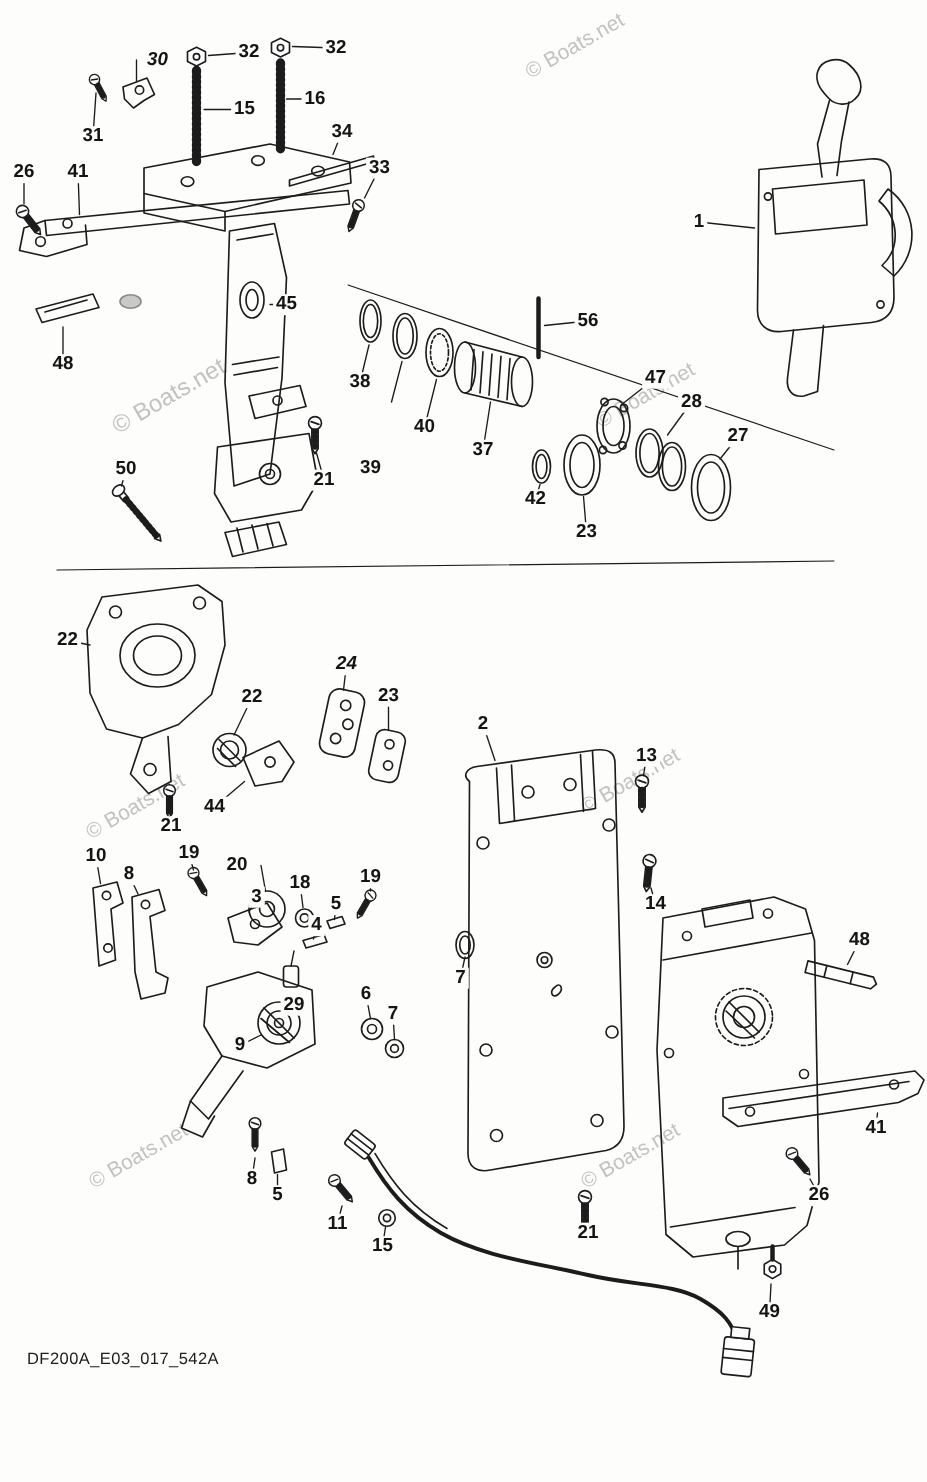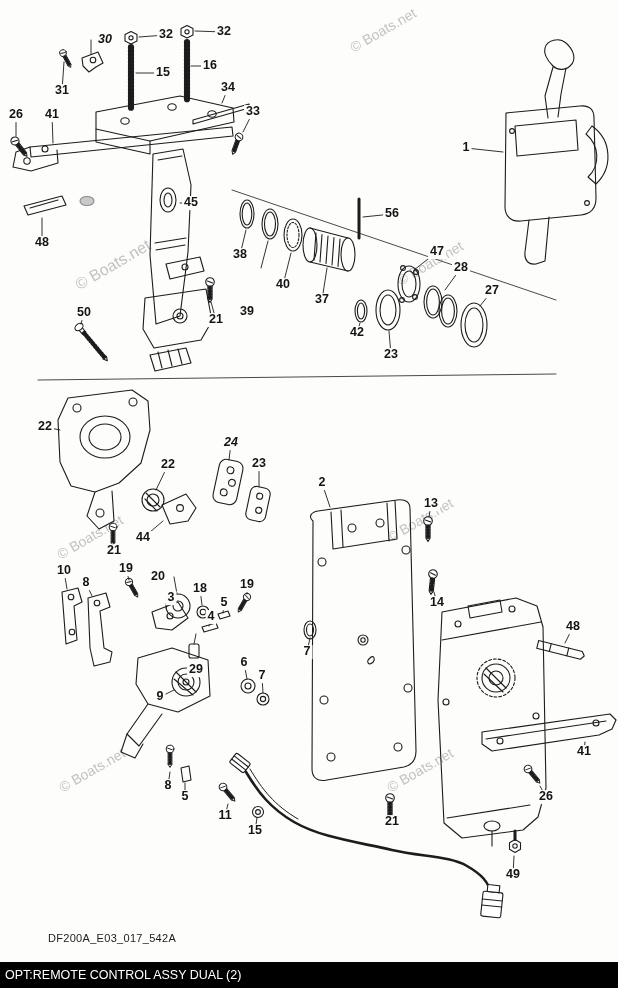--- a/index.html
+++ b/index.html
@@ -19,22 +19,22 @@
     user-select:none;
   }
   .diagram{position:absolute;top:0;left:0;z-index:1;}
   .labels{position:absolute;inset:0;z-index:2;}
   .part-label{
     position:absolute;transform:translate(-50%,-50%);
     font-size:12.5px;font-weight:700;color:#141414;
     background:#fdfdfc;padding:0 2px;line-height:1.1;
   }
   .footer-code{
-    position:absolute;left:18px;top:932px;font-size:11px;color:#1c1c1c;
-    z-index:3;letter-spacing:.3px;margin-left:30px;
+    position:absolute;left:18px;top:900px;font-size:11px;color:#1c1c1c;
+    z-index:3;letter-spacing:.3px;
   }
   .caption-bar{
     position:absolute;left:0;bottom:0;width:100%;height:26px;
     background:#000;color:#fff;font-size:12.5px;line-height:26px;
     padding-left:5px;box-sizing:border-box;z-index:4;
   }
 </style>
 </head>
 <body>
 
@@ -402,17 +402,14 @@
       <div class="part-label" style="left: 168px; top: 786px;">8</div>
       <div class="part-label" style="left: 185px; top: 797px;">5</div>
       <div class="part-label" style="left: 225px; top: 816px;">11</div>
       <div class="part-label" style="left: 255px; top: 831px;">15</div>
       <div class="part-label" style="left: 392px; top: 822px;">21</div>
       <div class="part-label" style="left: 513px; top: 875px;">49</div>
     </div>
 
   <div class="footer-code">DF200A_E03_017_542A</div>
 
-  <div class="caption-bar">
-    <span>OPT:REMOTE CONTROL ASSY DUAL (2)</span>
-  </div>
 
 </div>
 
 </body></html>

